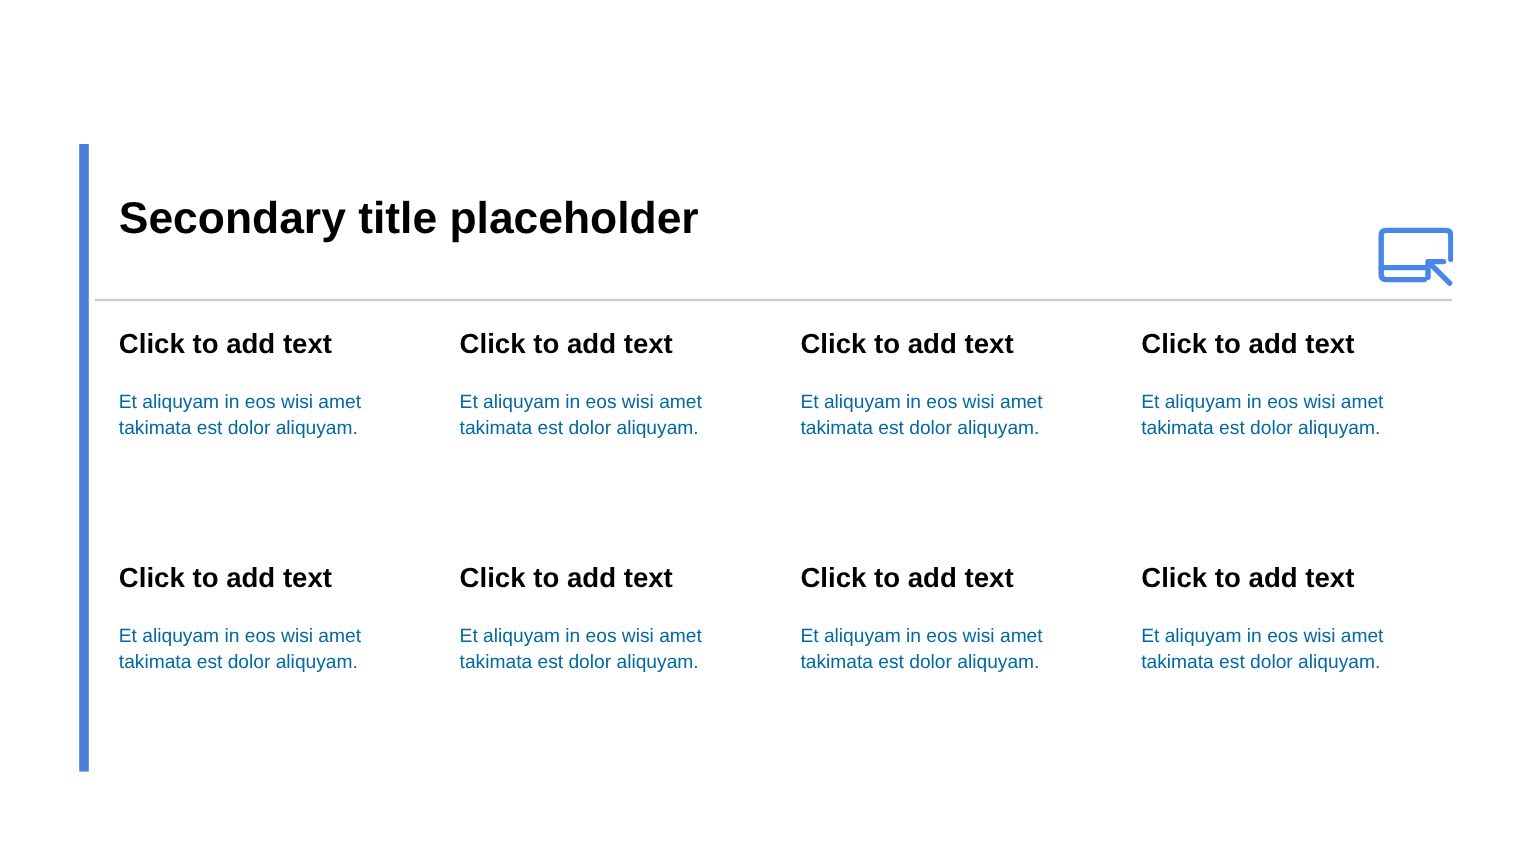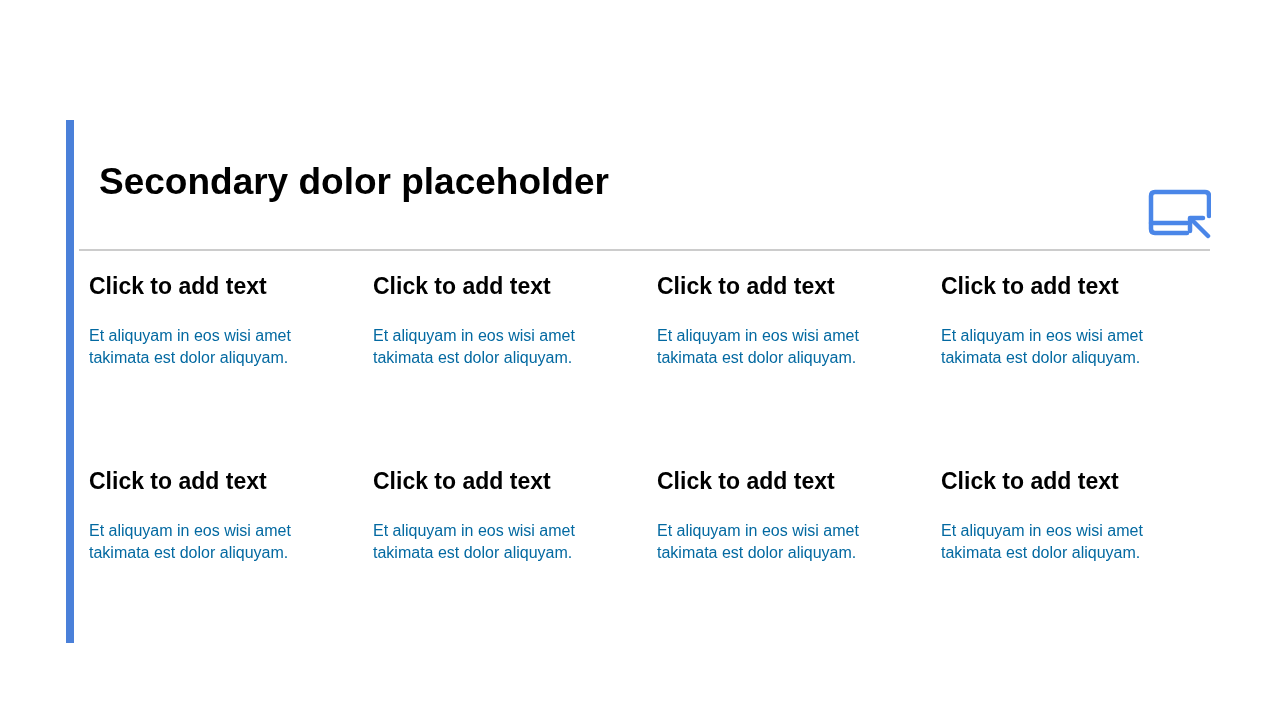--- a/index.html
+++ b/index.html
@@ -45,21 +45,21 @@
   }
   .corner-icon {
     position: absolute;
     left: 1145px;
     top: 181px;
     width: 66px;
     height: 62px;
   }
   .cards-grid {
     position: absolute;
-    left: 89px;
+    left: 99px;
     top: 272px;
     display: grid;
     grid-template-columns: repeat(4, 284px);
     grid-auto-rows: 195px;
   }
   .card {
     cursor: pointer;
   }
   .card-heading {
     margin: 0;
@@ -77,21 +77,21 @@
     color: #0369a1;
   }
 </style>
 </head>
 <body>
 
 <div class="slide">
 
   <div class="accent-bar"></div>
 
-  <div class="slide-title">Secondary dolor placeholder</div>
+  <div class="slide-title">Secondary title placeholder</div>
 
   <div class="divider"></div>
 
   <svg class="corner-icon" viewBox="0 0 66 62" fill="none" xmlns="http://www.w3.org/2000/svg">
     <path d="M42 52 H10 Q6 52 6 48 V15 Q6 11 10 11 H60 Q64 11 64 15 V35" stroke="#4a86e8" stroke-width="4.5" stroke-linecap="round" stroke-linejoin="round"></path>
     <path d="M6 42 H42" stroke="#4a86e8" stroke-width="4.5" stroke-linecap="round"></path>
     <path d="M63 55 L46.5 38.5" stroke="#4a86e8" stroke-width="4.5" stroke-linecap="round"></path>
     <path d="M45 37 H58 M45 37 V50" stroke="#4a86e8" stroke-width="4.5" stroke-linecap="round" stroke-linejoin="round"></path>
   </svg>
 

